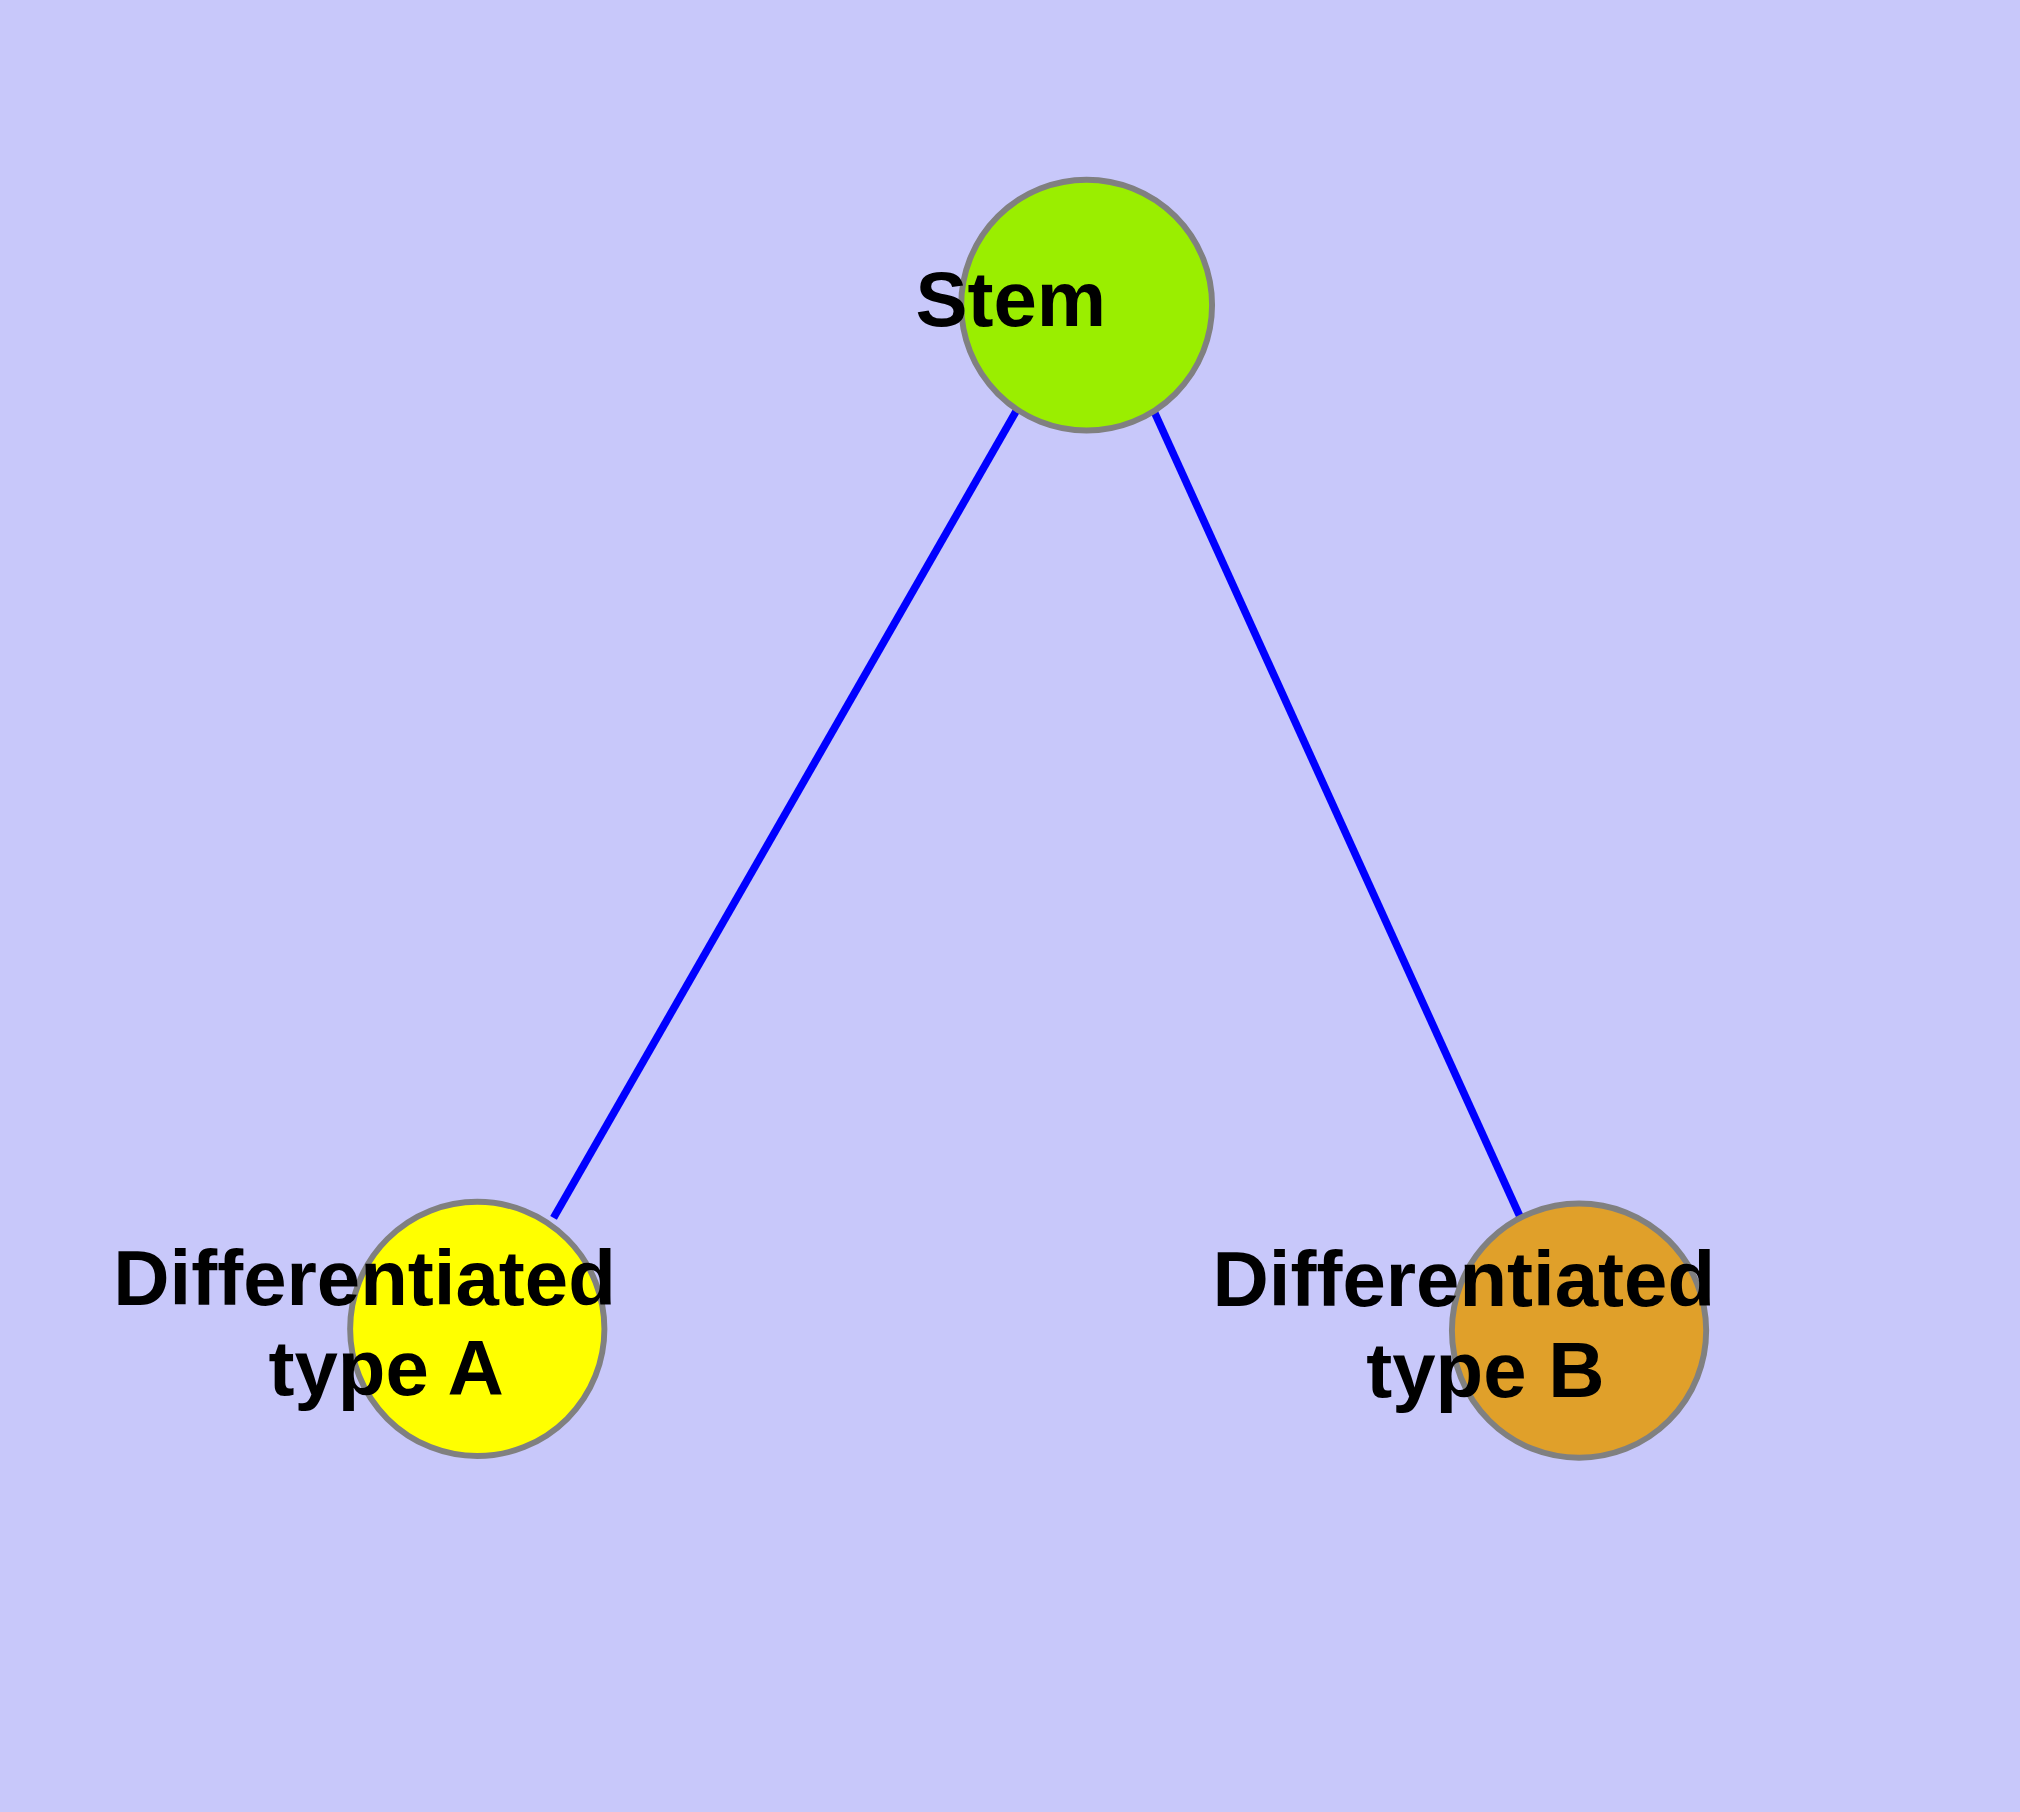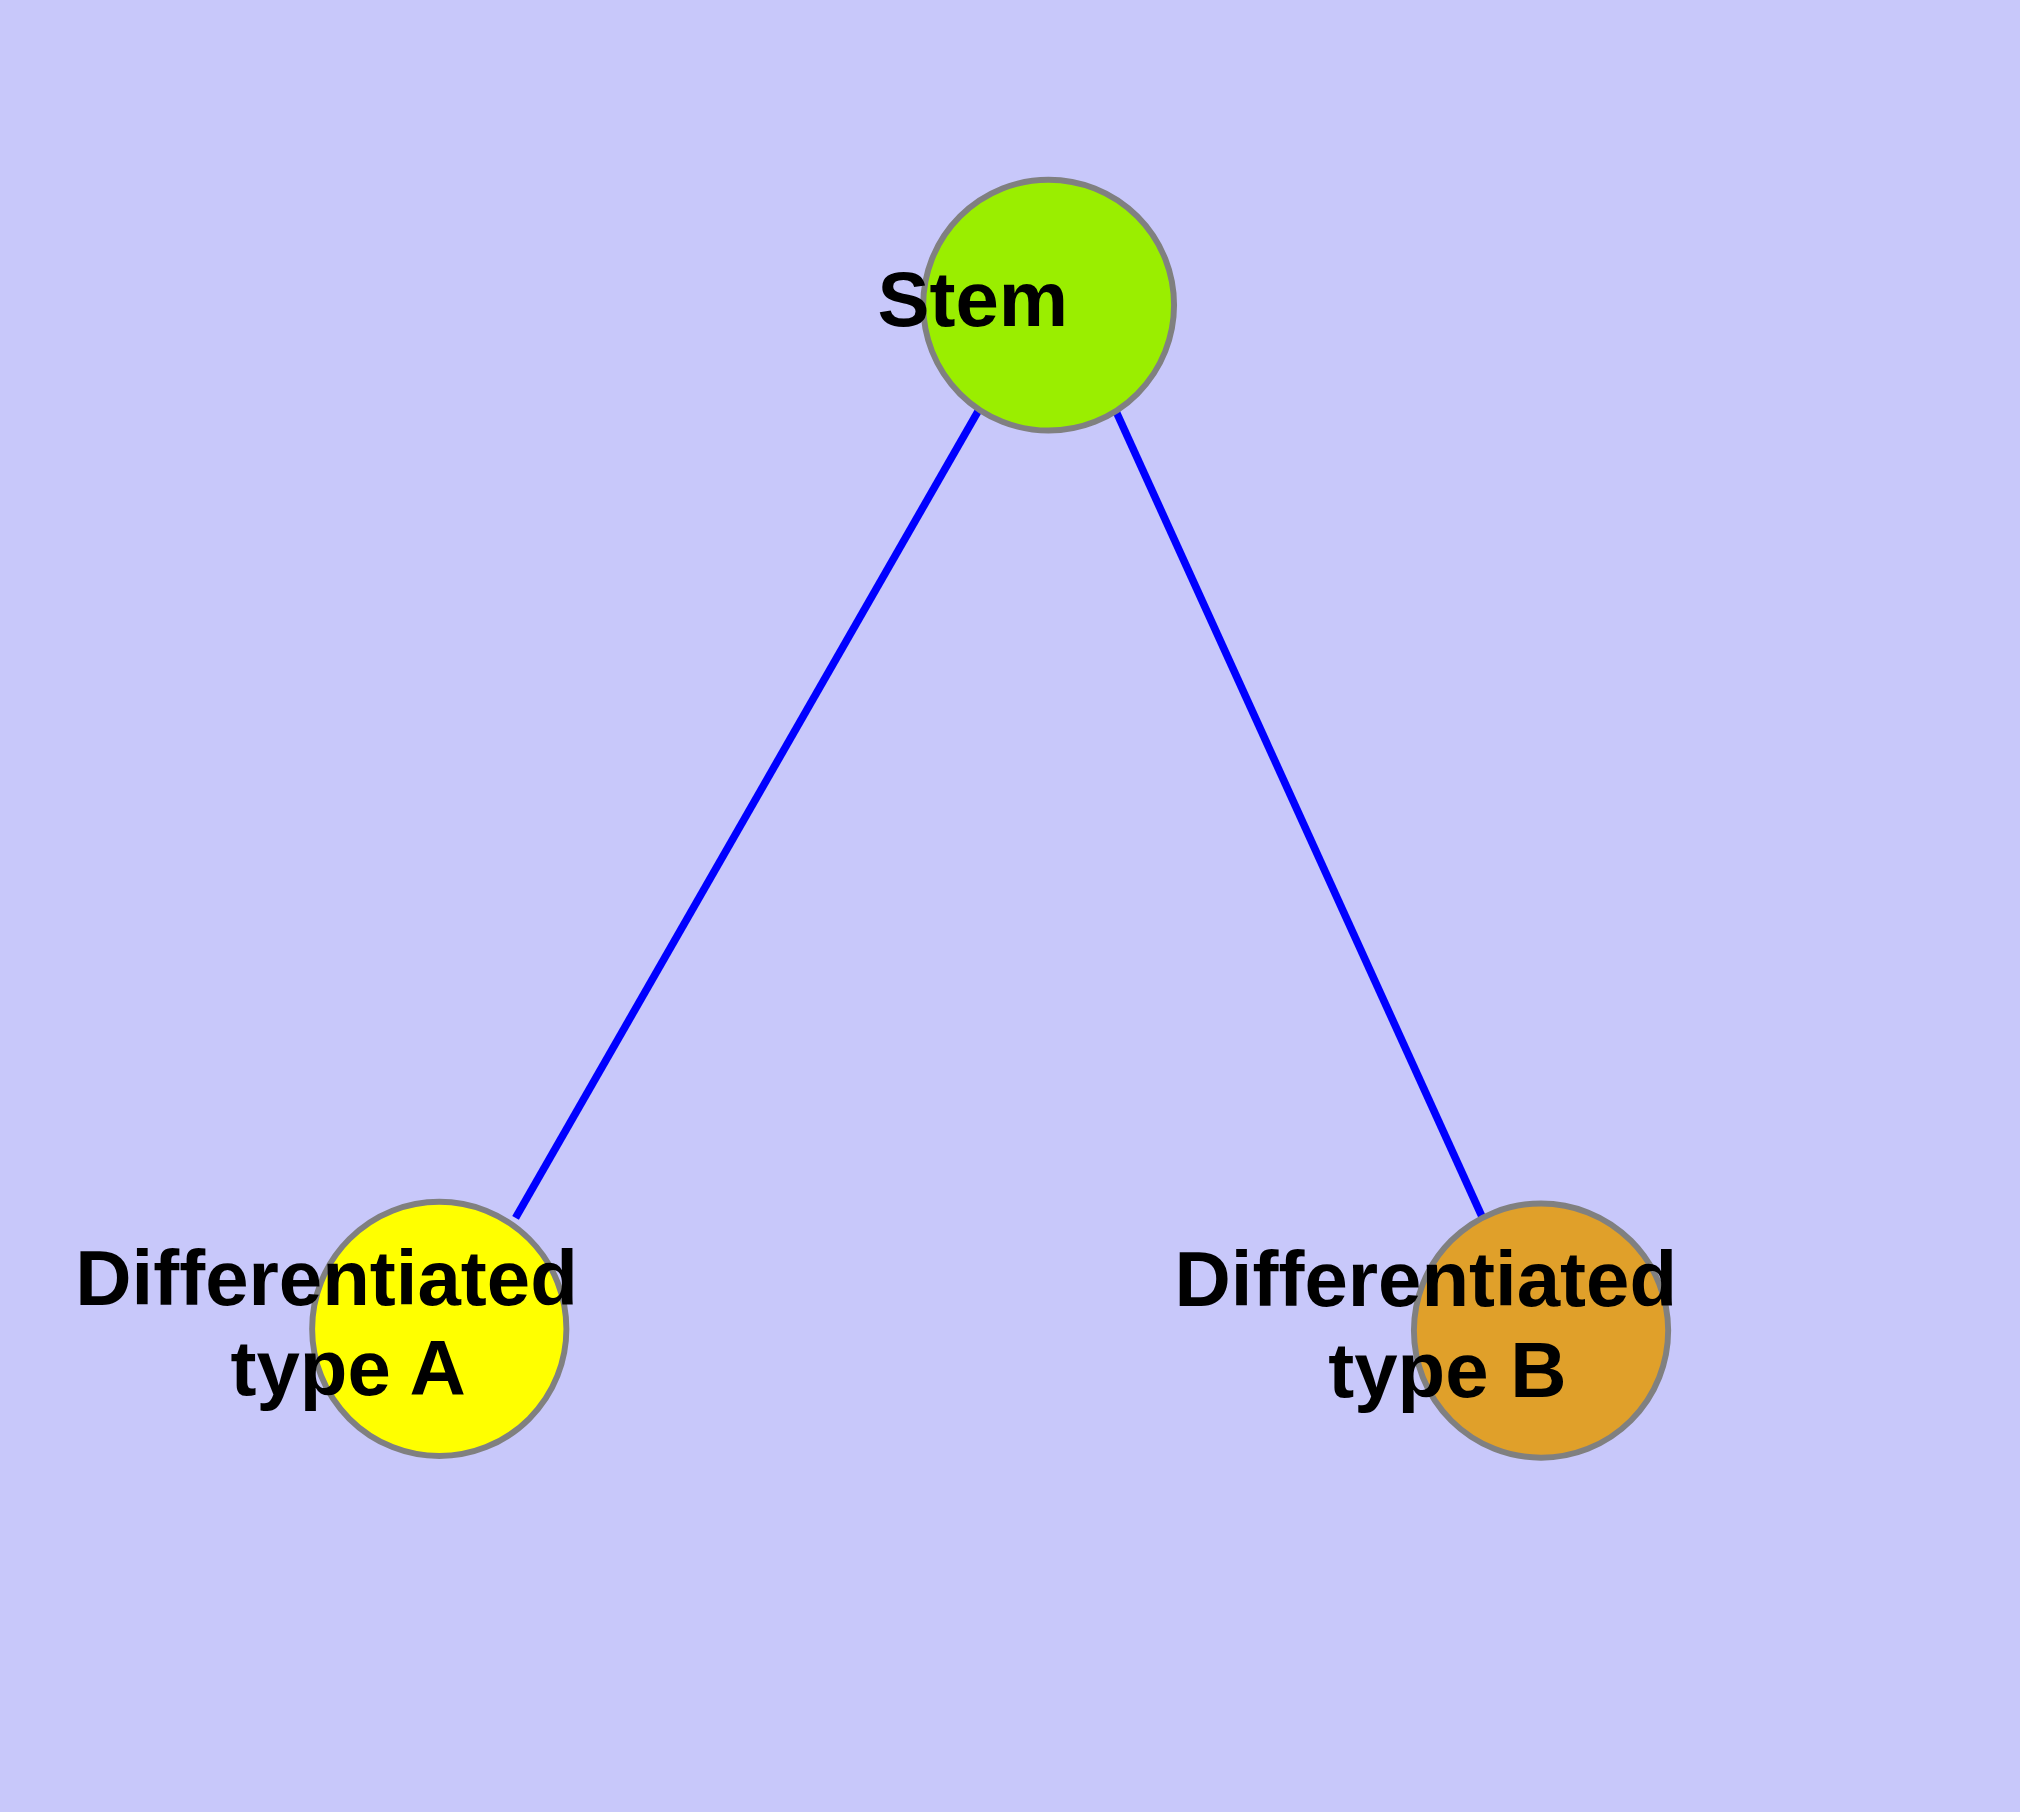--- a/index.html
+++ b/index.html
@@ -28,21 +28,21 @@
     font-size: 92px;
     fill: #000000;
     dominant-baseline: middle;
     text-anchor: middle;
     white-space: pre;
   }
 </style>
 </head>
 <body>
 
-<div id="canvas" style="width: 1923px; height: 1812px; background: rgb(200, 200, 250);">
+<div id="canvas" style="width: 1923px; height: 1812px; background: rgb(200, 200, 250); margin-left: 38px;">
 
   <svg id="graph-svg" viewBox="0 0 2384 2138" style="width: 2021px; height: 1812px;">
 
     <rect x="0" y="0" width="2384" height="2138" fill="#c8c8fa"></rect>
 
     <g>
       <line stroke-linecap="butt" x1="1155" y1="483" x2="608" y2="1437" stroke="#0000ff" stroke-width="9"></line>
       <line stroke-linecap="butt" x1="1315" y1="482" x2="1749" y2="1437" stroke="#0000ff" stroke-width="9"></line>
     </g>
 

